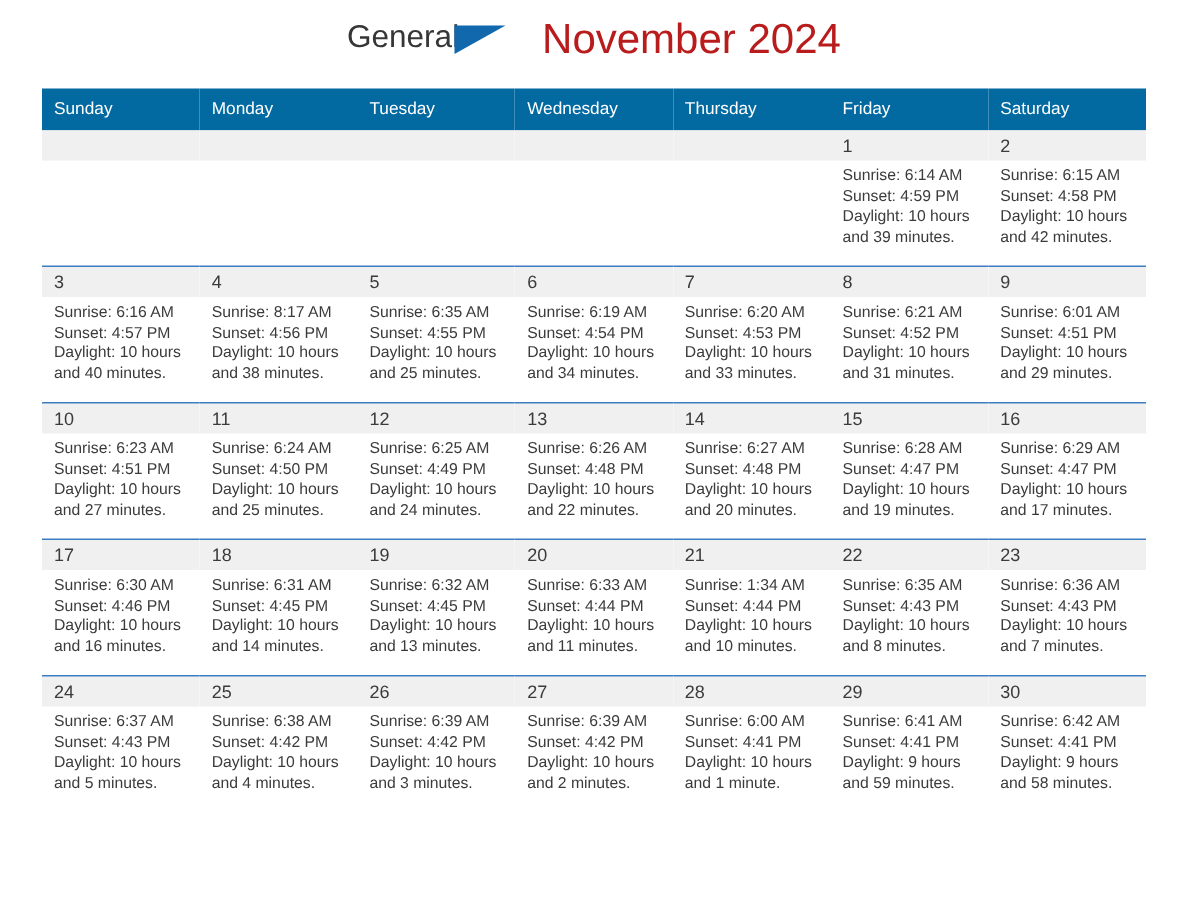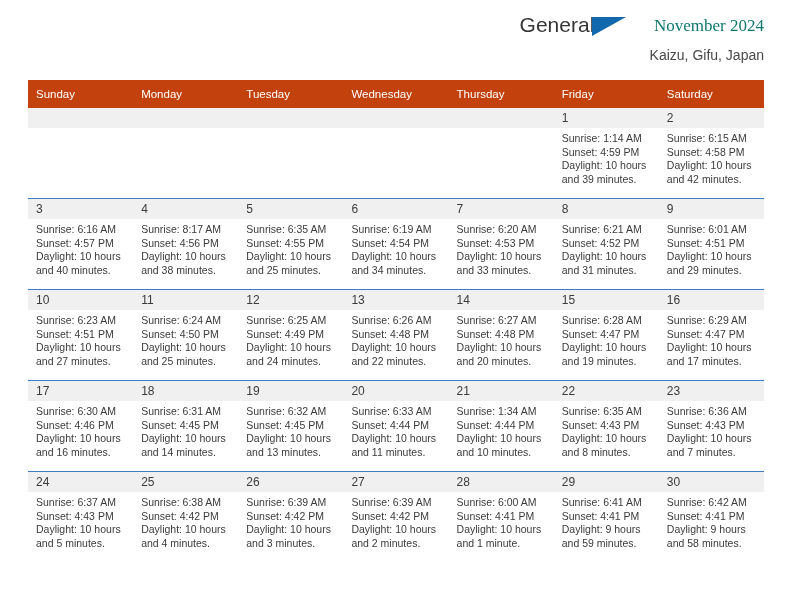--- a/index.html
+++ b/index.html
@@ -18,24 +18,24 @@
     position: relative;
     width: 792px;
     height: 612px;
     box-sizing: border-box;
     padding: 0 28px;
   }
 
   
   .header {
     position: relative;
-    height: 80px;
+    height: 59px;
     display: flex;
     align-items: flex-start;
-    justify-content: flex-end;
+    justify-content: center;
   }
   .logo-block {
     position: relative;
     margin-top: 14px;
     width: 130px;
     height: 48px;
   }
   .logo-general {
     font-size: 21px;
     color: #363636;
@@ -59,43 +59,42 @@
     width: 0;
     height: 0;
     border-left: 34px solid #1268ad;
     border-bottom: 19px solid transparent;
   }
   .title-block {
     text-align: right;
     margin-top: 10px;
   }
   .cal-title {
-    font-size: 17px;
-    color: #0f766e;
+    font-size: 28px;
+    color: #b91c1c;
     line-height: 32px;
     font-weight: normal;
     white-space: nowrap;
-    font-family: Liberation Serif, serif;
   }
   .cal-subtitle {
     font-size: 14px;
     color: #494949;
     line-height: 20px;
     margin-top: 3px;
     white-space: nowrap;
   }
 
   
   .calendar {
     width: 736px;
     border-collapse: collapse;
     table-layout: fixed;
   }
   .calendar th {
-    background: #c2410c;
+    background: #0369a1;
     color: #ffffff;
     font-size: 11.5px;
     font-weight: normal;
     text-align: left;
     padding: 5px 0 5px 8px;
     height: 18px;
     border: none;
   }
   .calendar td {
     vertical-align: top;
@@ -132,21 +131,20 @@
 
   <div class="header">
 
     <div class="logo-block">
       <span class="logo-general">General</span>
       <span class="logo-triangle"></span>
     </div>
 
     <div class="title-block">
       <div class="cal-title">November 2024</div>
-      <div class="cal-subtitle">Kaizu, Gifu, Japan</div>
     </div>
 
   </div>
 
   <table class="calendar">
     <thead>
       <tr>
         <th>Sunday</th>
         <th>Monday</th>
         <th>Tuesday</th>
@@ -199,21 +197,21 @@
             <div class="dayinfo">
               <div></div>
               <div></div>
               <div></div>
               <div></div>
             </div>
           </td>
           <td class="day-cell">
             <div class="daynum">1</div>
             <div class="dayinfo">
-              <div>Sunrise: 1:14 AM</div>
+              <div>Sunrise: 6:14 AM</div>
               <div>Sunset: 4:59 PM</div>
               <div>Daylight: 10 hours</div>
               <div>and 39 minutes.</div>
             </div>
           </td>
           <td class="day-cell">
             <div class="daynum">2</div>
             <div class="dayinfo">
               <div>Sunrise: 6:15 AM</div>
               <div>Sunset: 4:58 PM</div>

